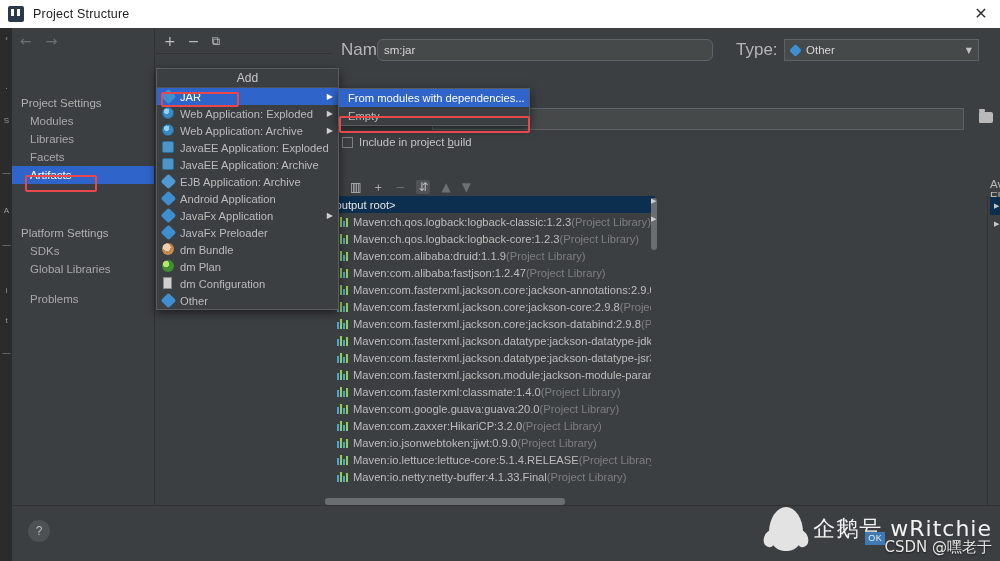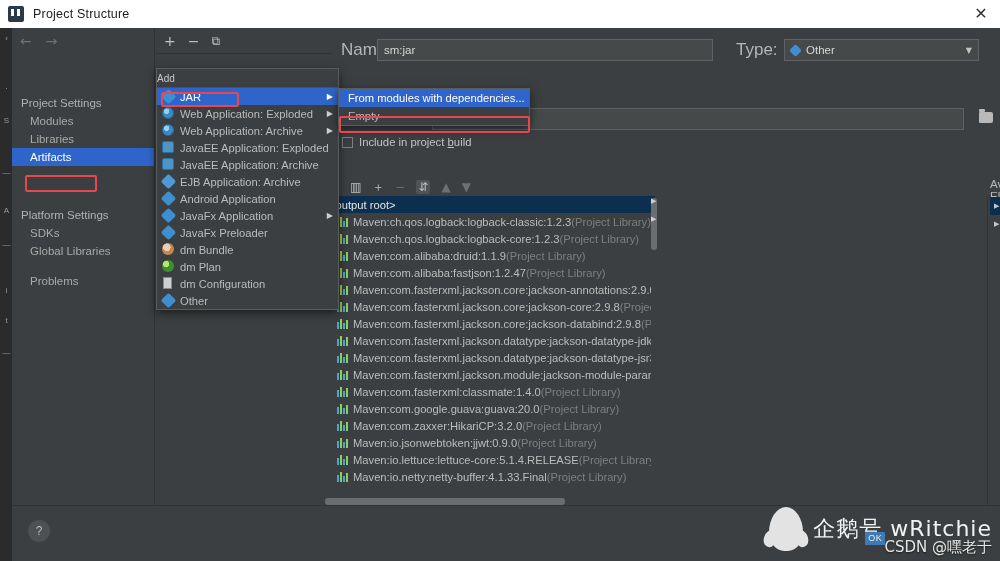--- a/index.html
+++ b/index.html
@@ -79,21 +79,21 @@
   .tb-icon.copy { font-size: 12px; }
   .art-list { background: #3c3f41; height: 451px; }
 
   
   .add-menu {
     position: absolute; left: 156px; top: 40px; width: 183px;
     background: #3c3f41; border: 1px solid #5a5d5f;
     box-shadow: 0 3px 9px rgba(0,0,0,.55); z-index: 40;
   }
   .add-menu-title {
-    height: 19px; line-height: 19px; color: #c8c8c8; font-size: 10px;
+    height: 19px; line-height: 19px; text-align: center; color: #c8c8c8; font-size: 12px;
     border-bottom: 1px solid #4f5254;
   }
   .mi {
     display: flex; align-items: center; height: 17px; padding-left: 5px;
     color: #bbbbbb; font-size: 11.2px; white-space: nowrap; cursor: pointer; position: relative;
   }
   .mi.sel { background: #2f65ca; color: #ffffff; }
   .mi .mi-ico {
     width: 13px; height: 13px; margin-right: 5px; flex: none; position: relative;
   }
@@ -319,20 +319,21 @@
 
     <div class="sidebar">
       <div class="nav-arrows">
         <span class="nav-arrow">←</span>
         <span class="nav-arrow">→</span>
       </div>
 
       <div class="side-group">Project Settings</div>
       <div class="side-item">Modules</div>
       <div class="side-item">Libraries</div>
+      <div class="side-item">Facets</div>
       <div class="side-item selected">Artifacts</div>
 
       <div class="side-group">Platform Settings</div>
       <div class="side-item">SDKs</div>
       <div class="side-item">Global Libraries</div>
 
       <div class="side-spacer"></div>
       <div class="side-item">Problems</div>
 
       <div class="hl-box" style="left:13px; top:147px; width:72px; height:17px;"></div>
@@ -344,21 +345,21 @@
         <span class="tb-icon">−</span>
         <span class="tb-icon copy">⧉</span>
       </div>
       <div class="art-list"></div>
     </div>
 
     <div class="details">
 
       <div class="row-name">
         <span class="lbl" style="position:absolute; left:9px;">Name:</span>
-        <span class="txtfield" style="position:absolute; left:45px; width:336px;">sm:jar</span>
+        <span class="txtfield" style="position:absolute; left:45px; width:336px;border-radius:6px;">sm:jar</span>
         <span class="lbl" style="position:absolute; left:404px;">Type:</span>
         <span class="combo" style="position:absolute; left:452px; width:195px;">
           <span class="ico-diamond" style="width:9px;height:9px;margin-right:6px;margin-left:0;"></span>
           <span>Other</span>
           <span class="caret">▼</span>
         </span>
       </div>
 
       <div class="row-path">
         <span class="path-field">acts\sm_jar</span>

